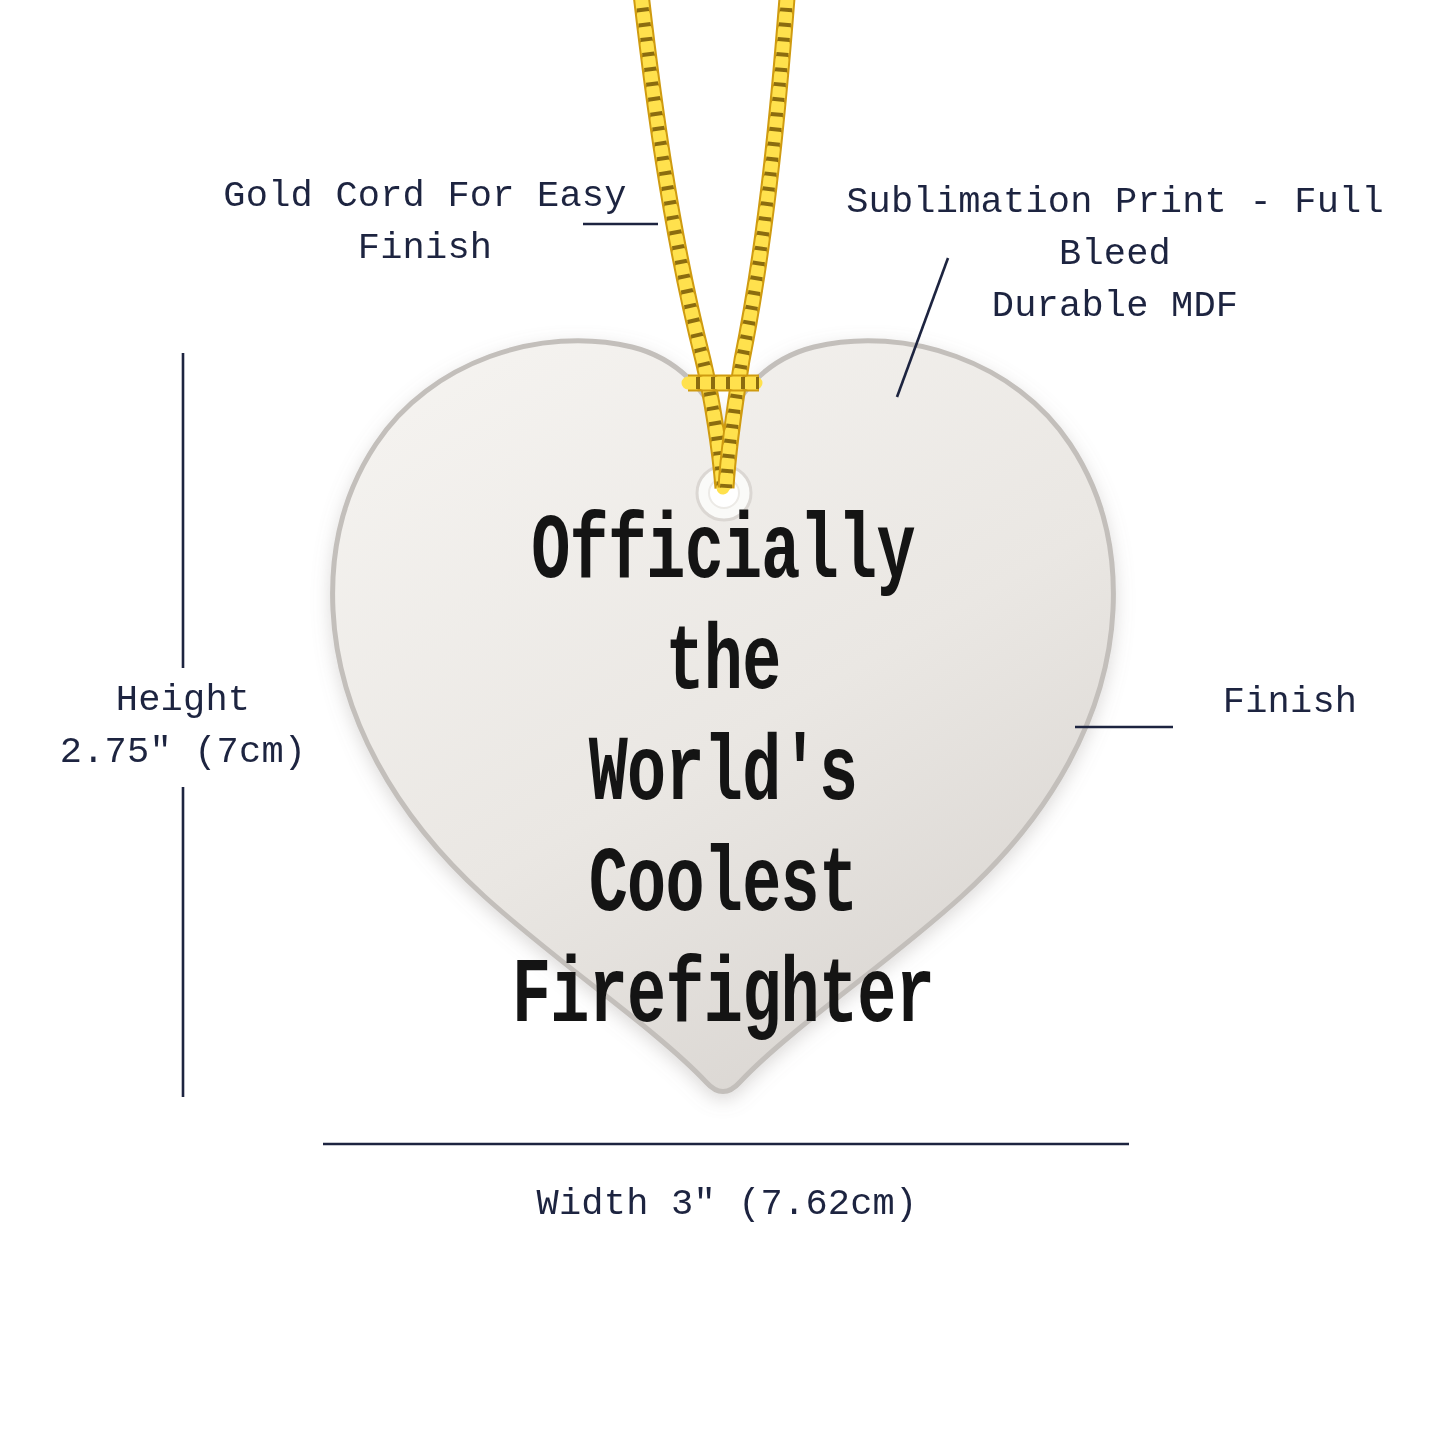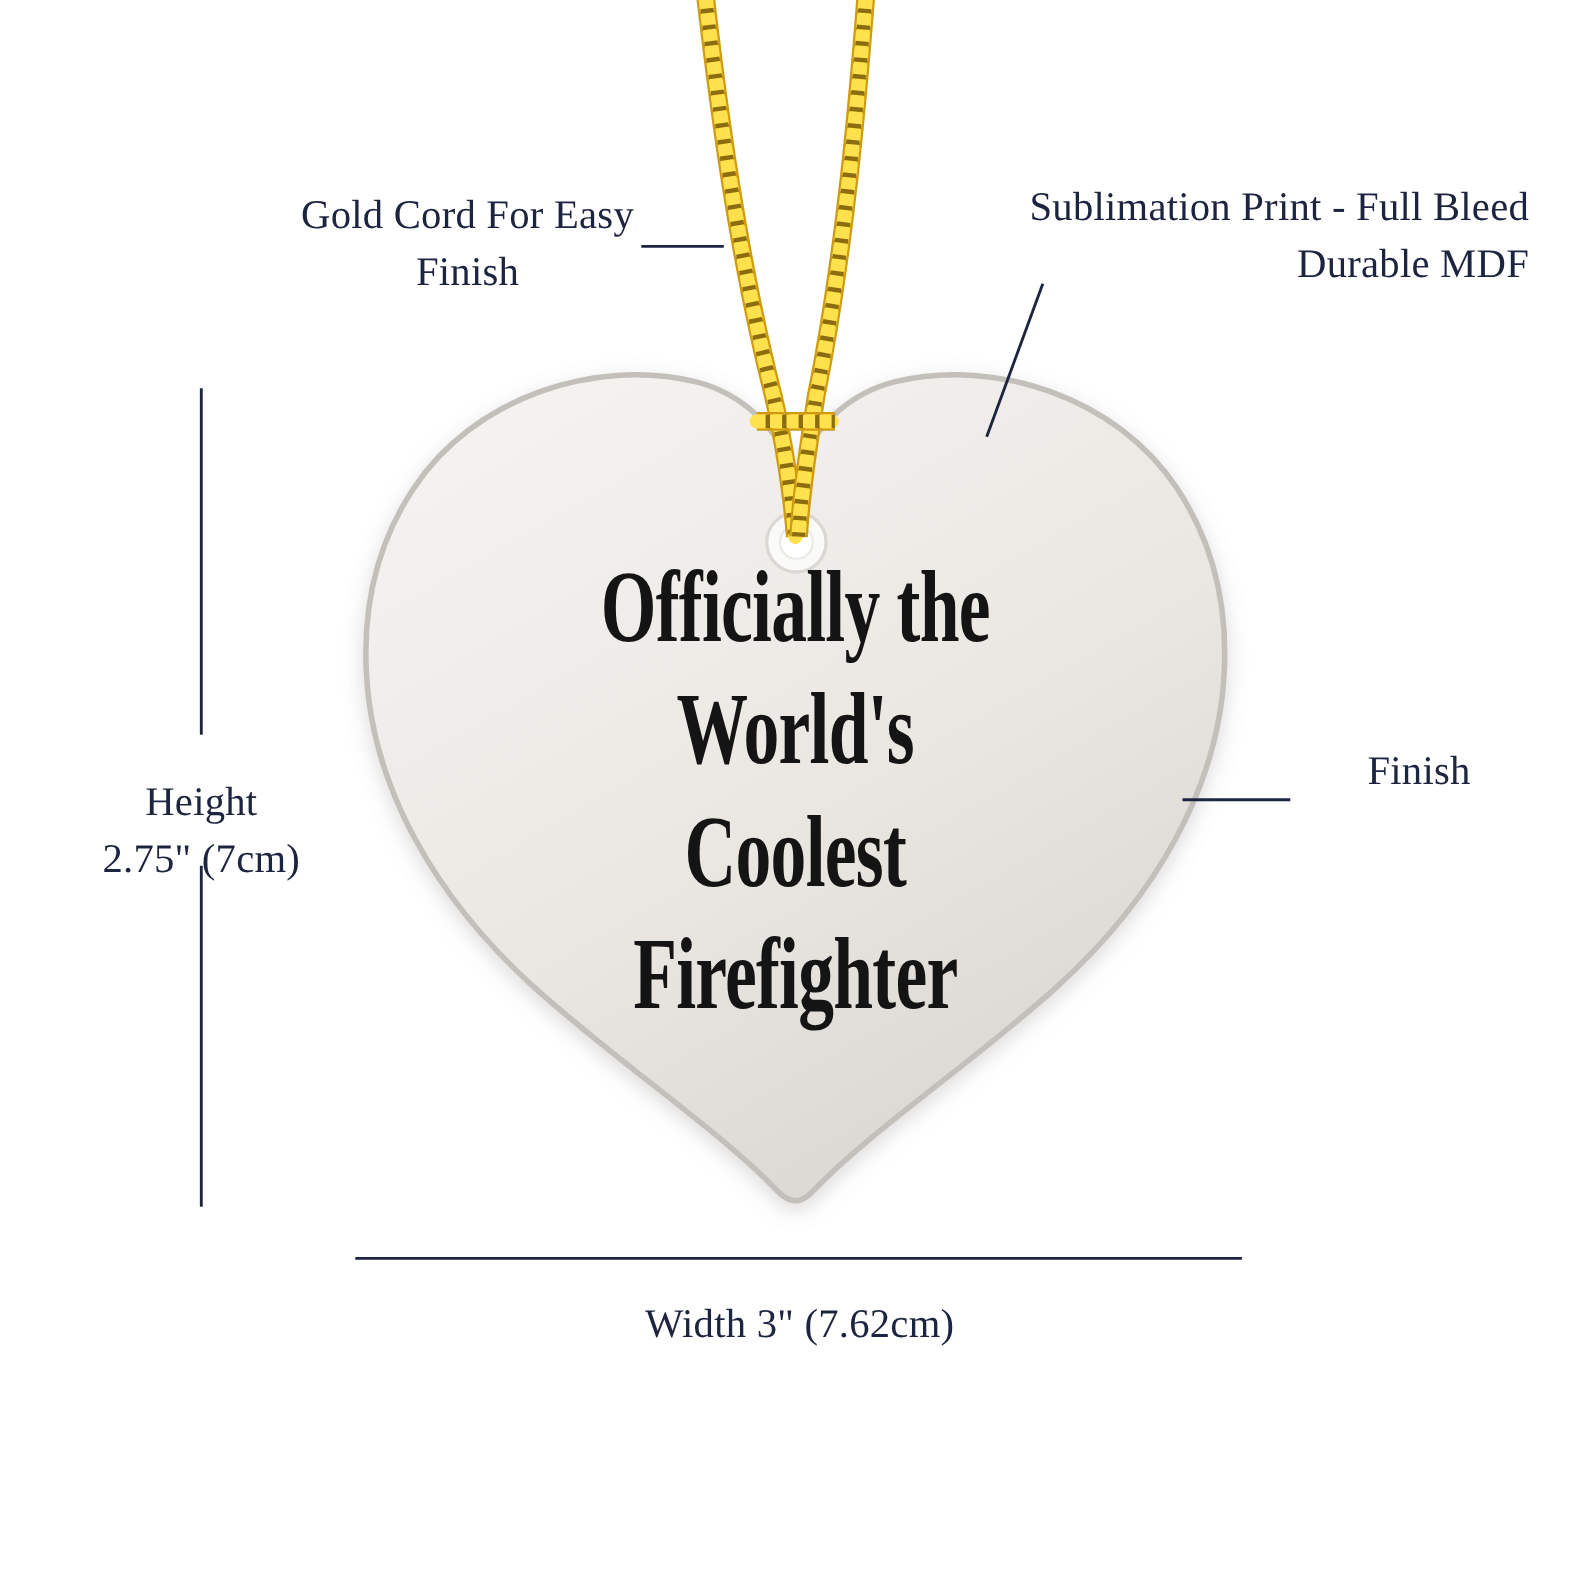--- a/index.html
+++ b/index.html
@@ -6,21 +6,21 @@
     --label-navy:#1d2440;
     --ink-black:#141414;
     --cord-gold-base:#cf9b10;
     --cord-gold-light:#ffe14d;
     --cord-gold-dark:#6e4f00;
     --heart-edge:#c3bfbb;
   }
   html,body{margin:0;padding:0;background:#ffffff;}
   .canvas{
     position:relative;width:1445px;height:1445px;background:#ffffff;overflow:hidden;
-    font-family:Liberation Serif, serif;
+    font-family:Liberation Mono, monospace;
   }
   svg.scene{position:absolute;left:0;top:0;width:1445px;height:1445px;}
   .callout-line{stroke:var(--label-navy);stroke-width:2.6;fill:none;}
   .dim-line{stroke:var(--label-navy);stroke-width:2.6;fill:none;}
   .rope-base{stroke:var(--cord-gold-base);stroke-width:17;fill:none;}
   .rope-light{stroke:var(--cord-gold-light);stroke-width:13;fill:none;stroke-dasharray:8 7;stroke-linecap:round;}
   .rope-dark{stroke:var(--cord-gold-dark);stroke-width:12;fill:none;stroke-dasharray:4 11;stroke-dashoffset:7;opacity:.8;}
   .label{
     position:absolute;color:var(--label-navy);
     font-size:37px;line-height:52px;text-align:center;letter-spacing:.2px;
@@ -93,30 +93,30 @@
       <path class="dim-line" d="M 183 787 V 1097"></path>
     </g>
     <path class="dim-line" d="M 323 1144 H 1129"></path>
   </svg>
 
   <div class="label" style="left:200px;top:170px;width:450px;">
     <div>Gold Cord For Easy</div>
     <div>Finish</div>
   </div>
 
-  <div class="label" style="left:840px;top:163px;width:550px;text-align:right;">
+  <div class="label" style="left:840px;top:176px;width:550px;">
     <div>Sublimation Print - Full Bleed</div>
     <div>Durable MDF</div>
   </div>
 
   <div class="label" style="left:1165px;top:676px;width:250px;">
     <div>Finish</div>
   </div>
 
-  <div class="label" style="left:58px;top:674px;width:250px;margin-top:30px;">
+  <div class="label" style="left:58px;top:674px;width:250px;">
     <div>Height</div>
     <div>2.75" (7cm)</div>
   </div>
 
   <div class="label width-label">
     <div>Width 3" (7.62cm)</div>
   </div>
 
   <div class="ornament-text">
     <div>Officially the</div>

